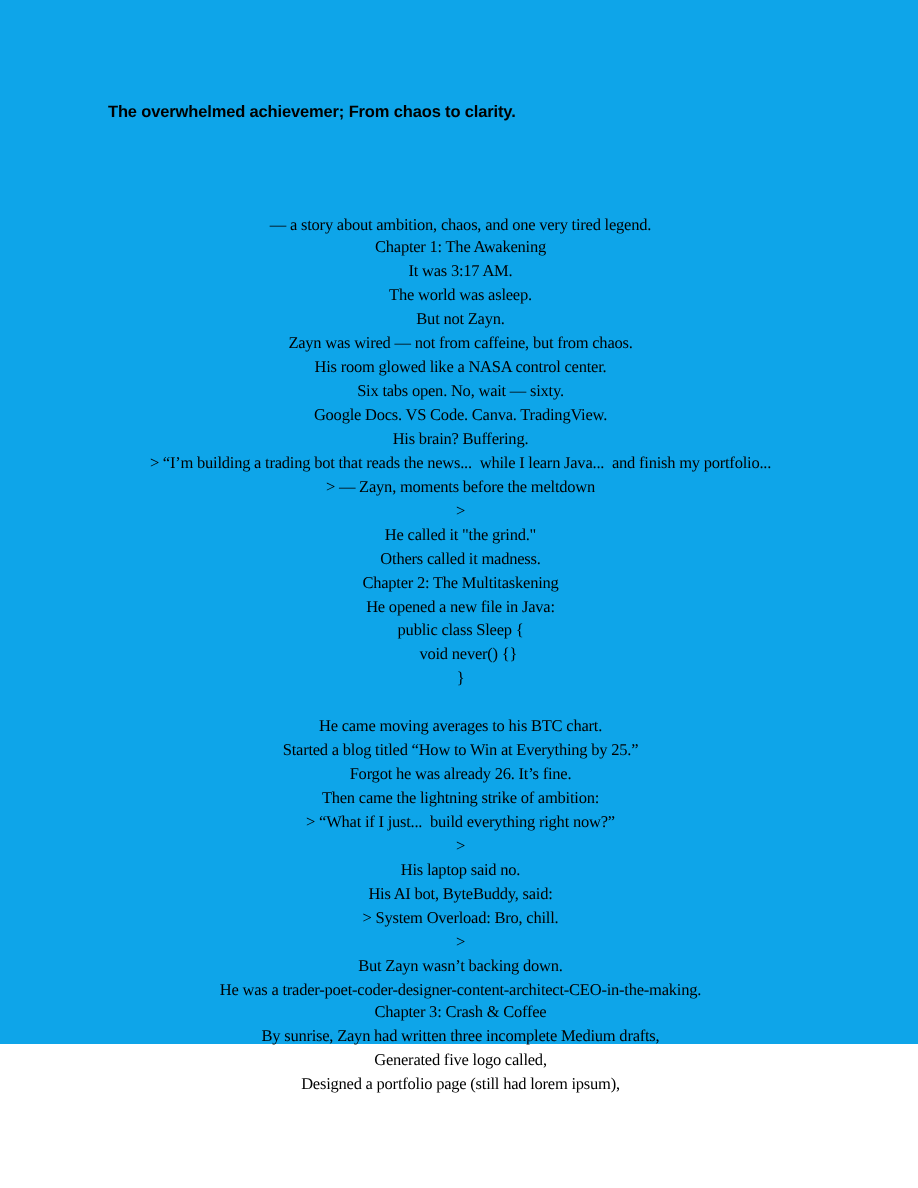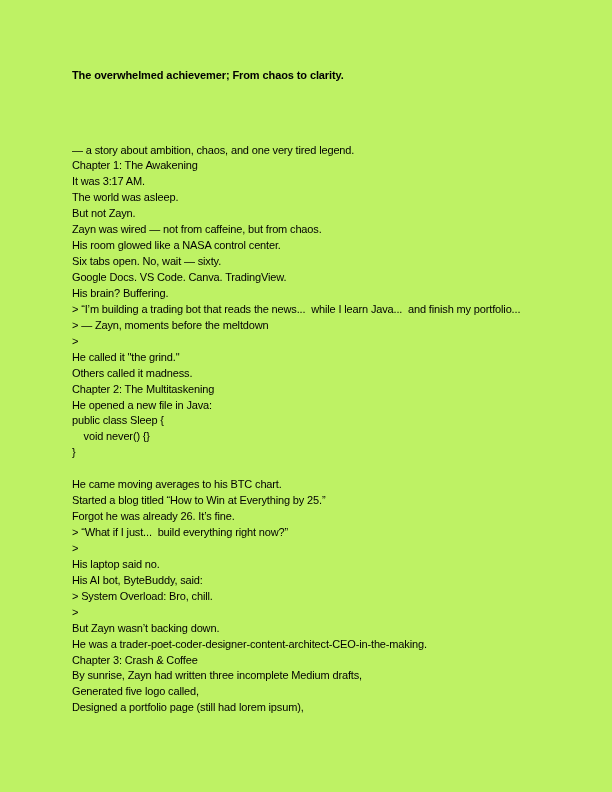--- a/index.html
+++ b/index.html
@@ -1,25 +1,25 @@
 <!DOCTYPE html>
 <html><head>
 <meta charset="utf-8">
 <style>
   html, body { margin: 0; padding: 0; background: #ffffff; }
   body { width: 612px; height: 792px; position: relative; overflow: hidden; }
-  .page { position: absolute; left: 0; top: 0; width: 612px; height: 792px; background: #bef264; }
+  .page { position: absolute; left: 0; top: 0; width: 612px; height: 696px; background: #0ea5e9; }
   .title {
     position: absolute; left: 72px; top: 69px;
     font-family: "Liberation Sans", sans-serif; font-weight: bold; font-size: 11px;
     color: #000; white-space: nowrap; letter-spacing: -0.1px;
   }
   .body-text {
     position: absolute; left: 72px; top: 142.5px; width: 470px;
-    font-family: Liberation Sans, sans-serif; font-size: 11px; color: #000;
+    font-family: Liberation Serif, serif; font-size: 11px; color: #000; text-align: center;
   }
   .line { height: 15.95px; line-height: 15.95px; white-space: pre; letter-spacing: -0.15px; }
   .blank { height: 15.95px; }
 </style>
 </head>
 <body>
 
 <div class="page">
   <div class="title">The overwhelmed achievemer; From chaos to clarity.</div>
 
@@ -41,20 +41,21 @@
     <div class="line">Others called it madness.</div>
     <div class="line">Chapter 2: The Multitaskening</div>
     <div class="line">He opened a new file in Java:</div>
     <div class="line">public class Sleep {</div>
     <div class="line">    void never() {}</div>
     <div class="line">}</div>
     <div class="blank"></div>
     <div class="line">He came moving averages to his BTC chart.</div>
     <div class="line">Started a blog titled “How to Win at Everything by 25.”</div>
     <div class="line">Forgot he was already 26. It’s fine.</div>
+    <div class="line">Then came the lightning strike of ambition:</div>
     <div class="line">&gt; “What if I just...  build everything right now?”</div>
     <div class="line">&gt;</div>
     <div class="line">His laptop said no.</div>
     <div class="line">His AI bot, ByteBuddy, said:</div>
     <div class="line">&gt; System Overload: Bro, chill.</div>
     <div class="line">&gt;</div>
     <div class="line">But Zayn wasn’t backing down.</div>
     <div class="line">He was a trader-poet-coder-designer-content-architect-CEO-in-the-making.</div>
     <div class="line">Chapter 3: Crash &amp; Coffee</div>
     <div class="line">By sunrise, Zayn had written three incomplete Medium drafts,</div>

